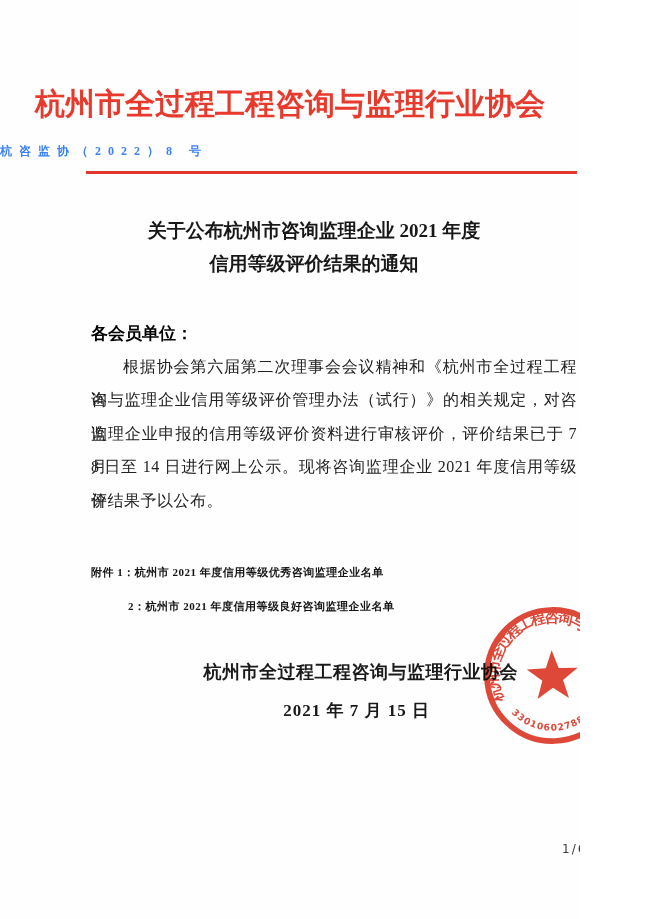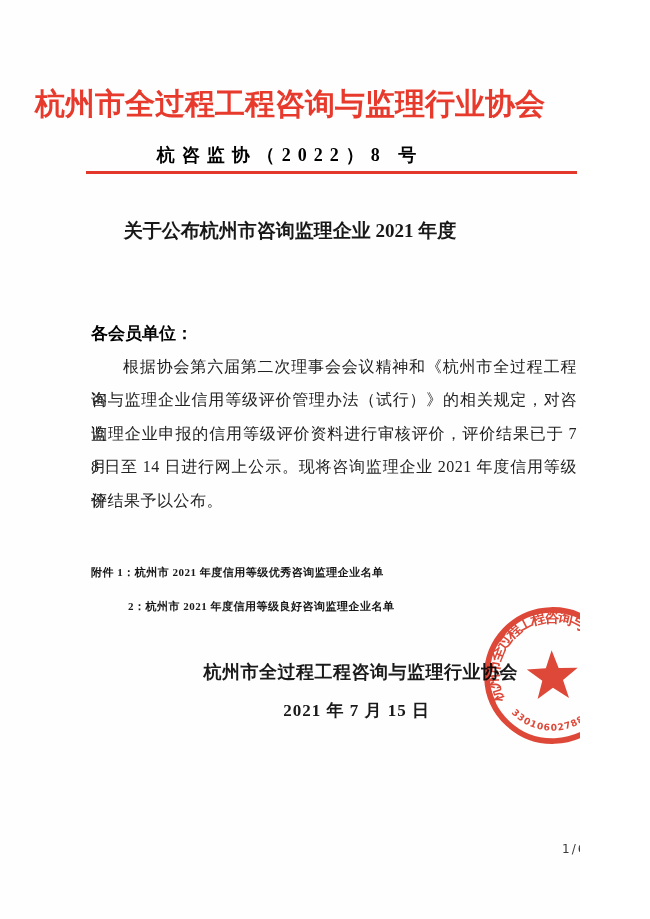--- a/index.html
+++ b/index.html
@@ -21,42 +21,42 @@
     font-weight: 900;
     font-size: 30px;
     line-height: 40px;
     color: #e73a2c;
     letter-spacing: 0px;
   }
 
   .doc-number {
     position: absolute;
     top: 143px; left: 0; width: 100%;
-    text-align: center;
-    font-size: 18px;
+    font-size: 12px;
     font-weight: bold;
     letter-spacing: 7px;
-    color: #000000;
+    color: #3b82f6;
   }
 
   .red-rule {
     position: absolute;
     top: 171px; left: 86px;
     width: 491px; height: 3px;
     background: #e2372a;
   }
 
   .notice-title {
     position: absolute;
     top: 214px; left: 0; width: 100%;
     text-align: center;
     font-size: 19px;
     font-weight: bold;
     line-height: 33px;
     color: #181818;
+    padding-left: 24px;
   }
 
   .salutation {
     position: absolute;
     top: 322px; left: 91px;
     font-size: 17px;
     font-weight: bold;
     color: #000000;
   }
 
@@ -142,20 +142,21 @@
 <div class="page">
 
   <div class="org-name">杭州市全过程工程咨询与监理行业协会</div>
 
   <div class="doc-number">杭咨监协（2022）8 号</div>
 
   <div class="red-rule"></div>
 
   <div class="notice-title">
     <div>关于公布杭州市咨询监理企业 2021 年度</div>
+    <div>信用等级评价结果的通知</div>
   </div>
 
   <div class="salutation">各会员单位：</div>
 
   <div class="body-para">
     <div class="body-line first">根据协会第六届第二次理事会会议精神和《杭州市全过程工程咨</div>
     <div class="body-line">询与监理企业信用等级评价管理办法（试行）》的相关规定，对咨询</div>
     <div class="body-line">监理企业申报的信用等级评价资料进行审核评价，评价结果已于 7 月</div>
     <div class="body-line">8 日至 14 日进行网上公示。现将咨询监理企业 2021 年度信用等级评</div>
     <div class="body-line last">价结果予以公布。</div>

